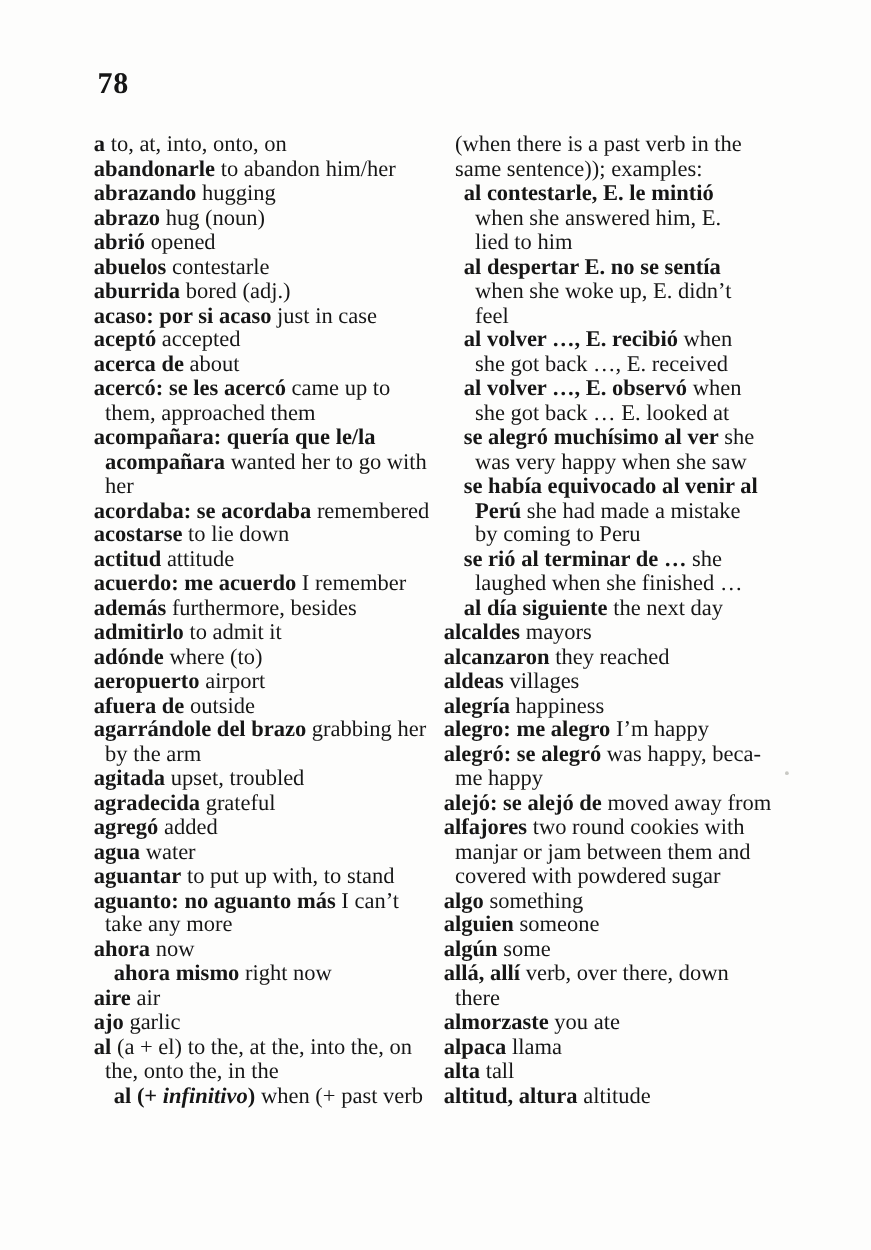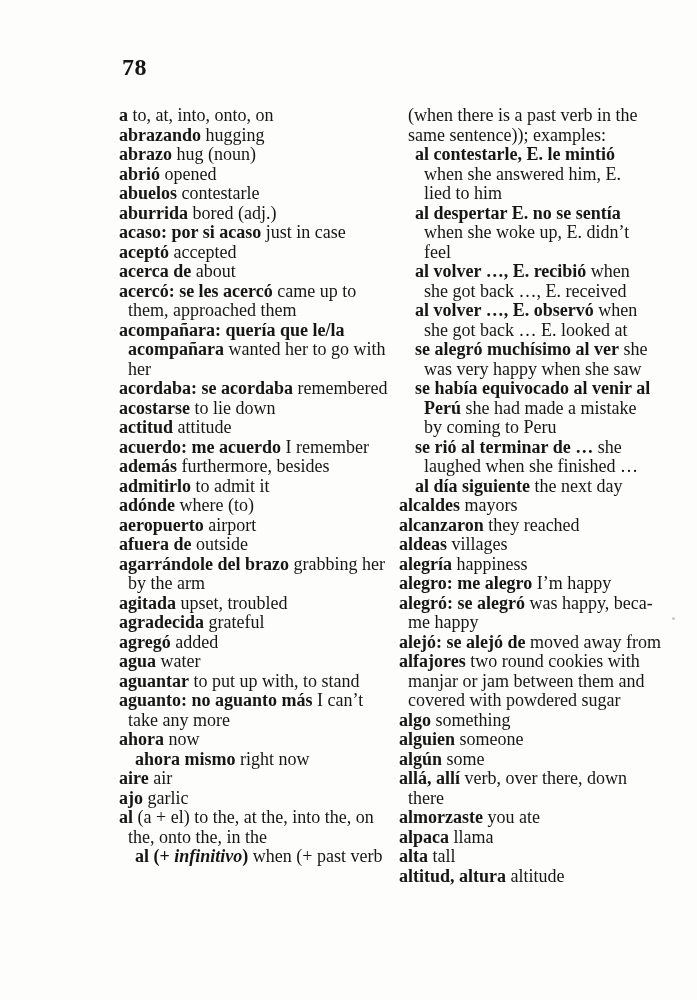--- a/index.html
+++ b/index.html
@@ -11,21 +11,20 @@
     height: 1000px;
     background: #fdfdfc;
     position: relative;
     font-family: "Liberation Serif", "DejaVu Serif", serif;
     color: #161616;
     overflow: hidden;
   }
   .page {
     position: absolute;
     inset: 0;
-    margin-left: 44px;
   }
   .page-number {
     position: absolute;
     left: 78px;
     top: 54px;
     font-size: 24px;
     font-weight: bold;
     letter-spacing: 0.5px;
   }
   .column {
@@ -58,20 +57,21 @@
   }
 </style>
 </head>
 <body>
 
 <div class="page">
   <div class="page-number">78</div>
 
   <div class="column column-left">
       <div class="line ind-0"><span class="seg-b">a</span><span class="seg-r"> to, at, into, onto, on</span></div>
+      <div class="line ind-0"><span class="seg-b">abandonarle</span><span class="seg-r"> to abandon him/her</span></div>
       <div class="line ind-0"><span class="seg-b">abrazando</span><span class="seg-r"> hugging</span></div>
       <div class="line ind-0"><span class="seg-b">abrazo</span><span class="seg-r"> hug (noun)</span></div>
       <div class="line ind-0"><span class="seg-b">abrió</span><span class="seg-r"> opened</span></div>
       <div class="line ind-0"><span class="seg-b">abuelos</span><span class="seg-r"> contestarle</span></div>
       <div class="line ind-0"><span class="seg-b">aburrida</span><span class="seg-r"> bored (adj.)</span></div>
       <div class="line ind-0"><span class="seg-b">acaso: por si acaso</span><span class="seg-r"> just in case</span></div>
       <div class="line ind-0"><span class="seg-b">aceptó</span><span class="seg-r"> accepted</span></div>
       <div class="line ind-0"><span class="seg-b">acerca de</span><span class="seg-r"> about</span></div>
       <div class="line ind-0"><span class="seg-b">acercó: se les acercó</span><span class="seg-r"> came up to</span></div>
       <div class="line ind-1"><span class="seg-r">them, approached them</span></div>

